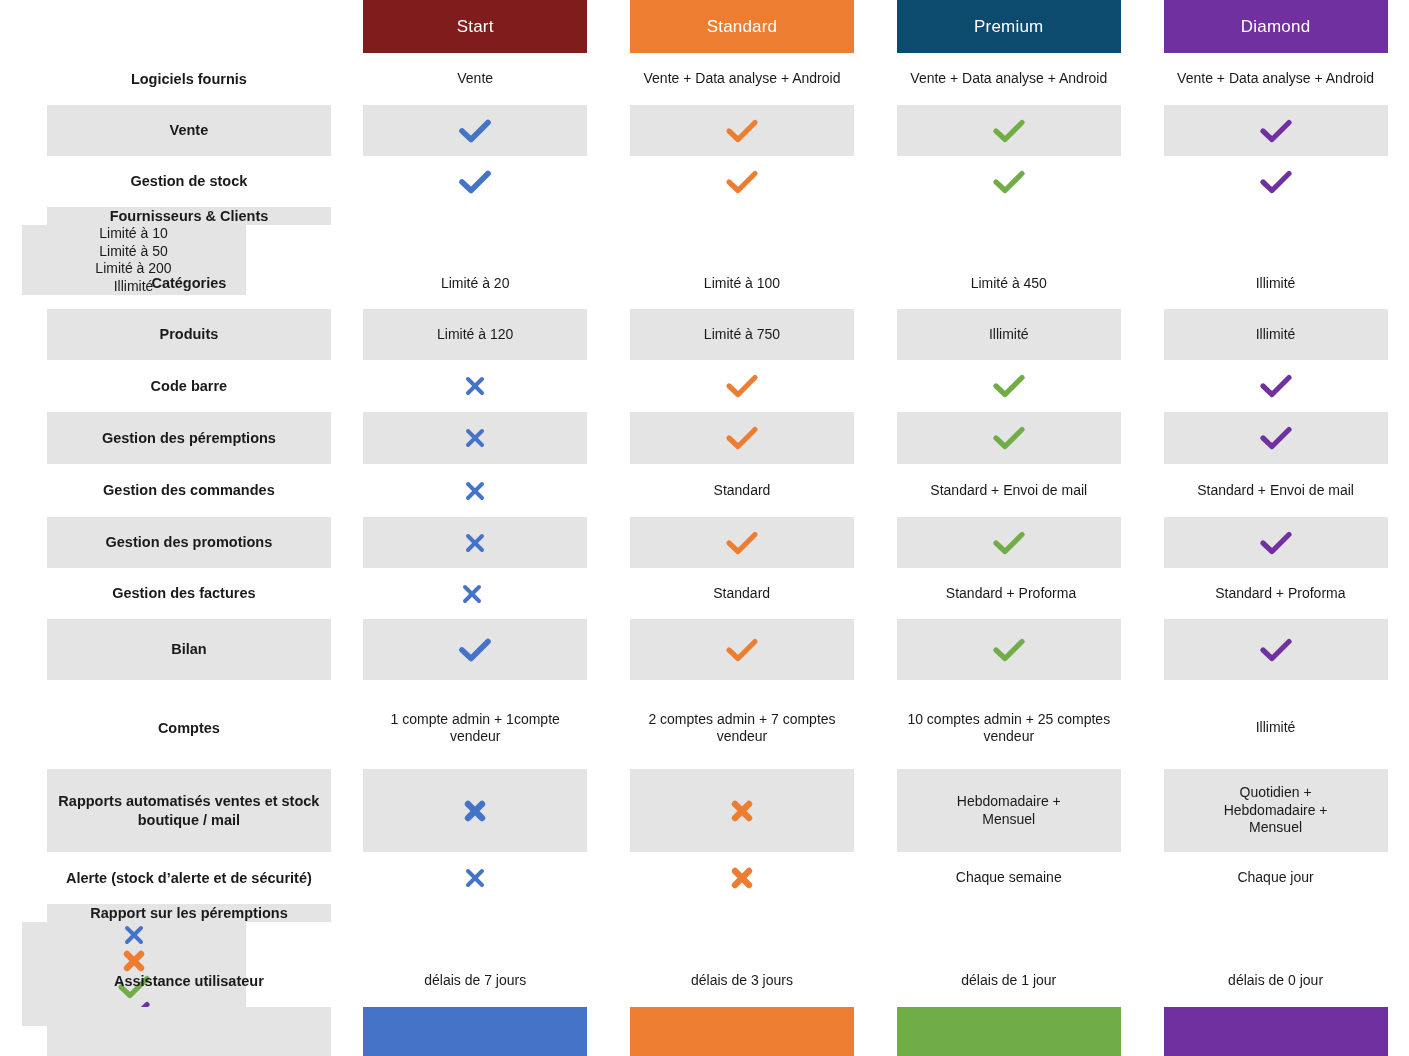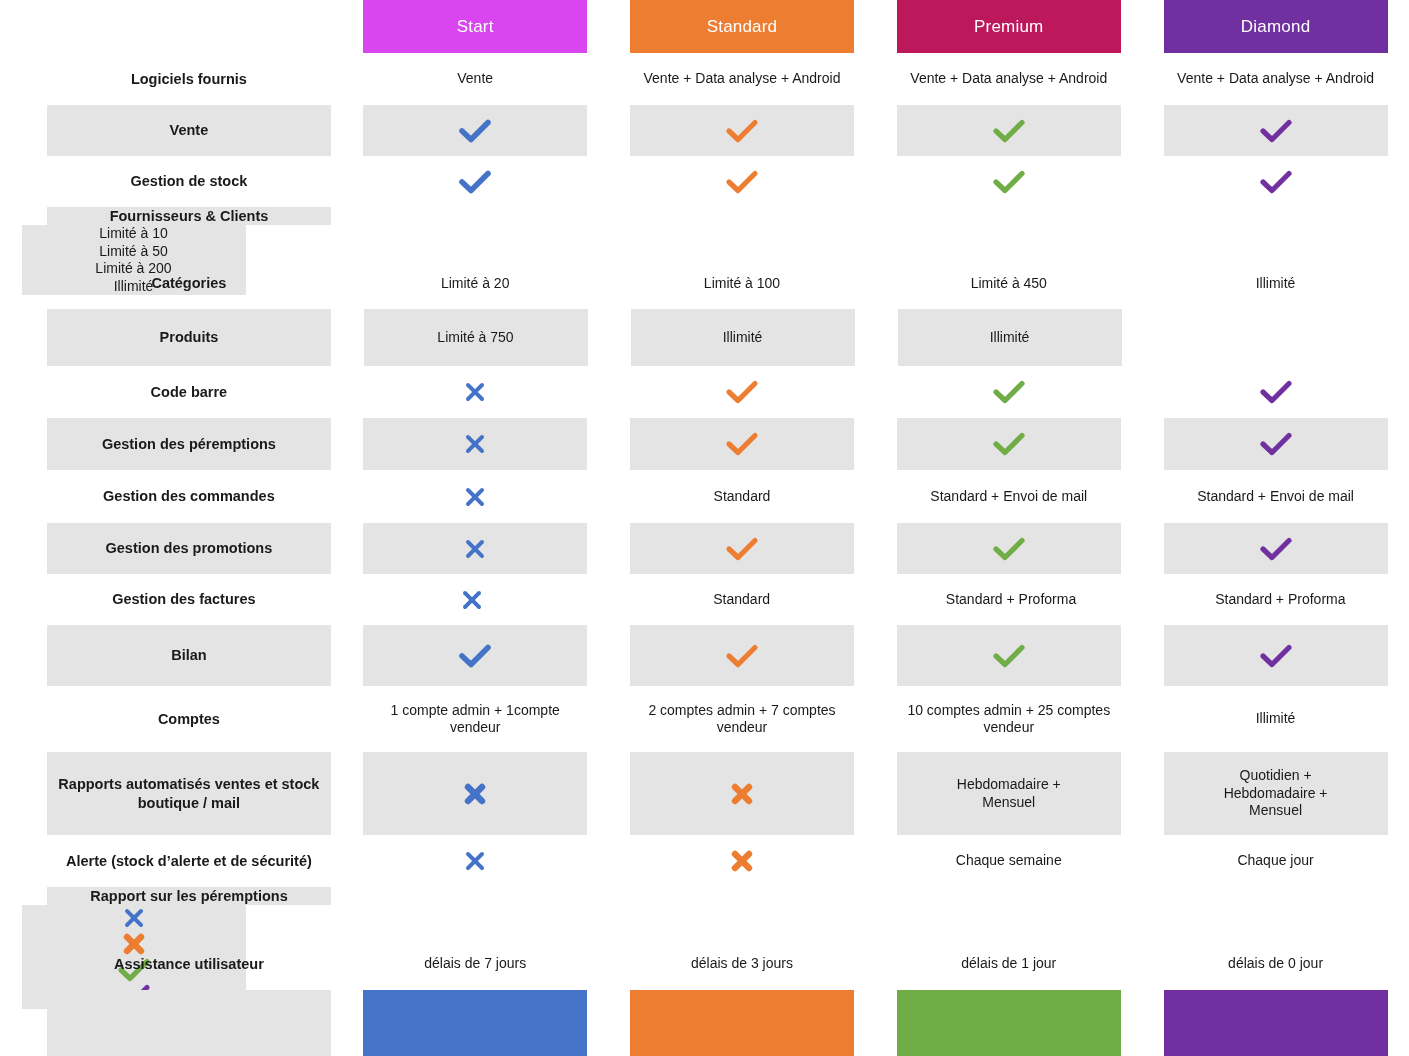--- a/index.html
+++ b/index.html
@@ -101,27 +101,27 @@
 </style>
 </head>
 <body>
 
 <div id="table">
     <div class="row header plain">
       <div class="cell label">
         <div class="inner"></div>
       </div>
       <div class="cell val">
-        <div class="inner" style="background: #d946ef;">Start</div>
+        <div class="inner" style="background: #7f1d1d;">Start</div>
       </div>
       <div class="cell val">
         <div class="inner" style="background: rgb(237, 125, 49);">Standard</div>
       </div>
       <div class="cell val">
-        <div class="inner" style="background: #be185d;">Premium</div>
+        <div class="inner" style="background: #0c4a6e;">Premium</div>
       </div>
       <div class="cell val">
         <div class="inner" style="background: rgb(112, 48, 160);">Diamond</div>
       </div>
     </div>
     <div class="row plain" style="height: 52px;">
       <div class="cell label">
         <div class="inner multiline">Logiciels fournis</div>
       </div>
       <div class="cell val">
@@ -246,23 +246,26 @@
       <div class="cell val">
         <div class="inner multiline">Limité à 100</div>
       </div>
       <div class="cell val">
         <div class="inner multiline">Limité à 450</div>
       </div>
       <div class="cell val">
         <div class="inner multiline">Illimité</div>
       </div>
     </div>
-    <div class="row shaded" style="height: 57px;">
+    <div class="row shaded" style="height: 51px;">
       <div class="cell label">
         <div class="inner multiline">Produits</div>
+      </div>
+      <div class="cell val">
+        <div class="inner multiline">Limité à 120</div>
       </div>
       <div class="cell val">
         <div class="inner multiline">Limité à 750</div>
       </div>
       <div class="cell val">
         <div class="inner multiline">Illimité</div>
       </div>
       <div class="cell val">
         <div class="inner multiline">Illimité</div>
       </div>
@@ -475,21 +478,21 @@
       <div class="cell val">
         <div class="inner">
           <span class="glyph">
             <svg width="34" height="26" viewBox="0 0 34 26">
               <path d="M4 13 L13 21.5 L30 4.5" fill="none" stroke="#7030a0" stroke-width="5.2" stroke-linecap="round" stroke-linejoin="round"></path>
             </svg>
           </span>
         </div>
       </div>
     </div>
-    <div class="row plain" style="height: 66px;">
+    <div class="row plain" style="height: 82px; margin-top: 7px;">
       <div class="cell label">
         <div class="inner multiline">Comptes</div>
       </div>
       <div class="cell val">
         <div class="inner multiline">1 compte admin + 1compte vendeur</div>
       </div>
       <div class="cell val">
         <div class="inner multiline">2 comptes admin + 7 comptes vendeur</div>
       </div>
       <div class="cell val">

